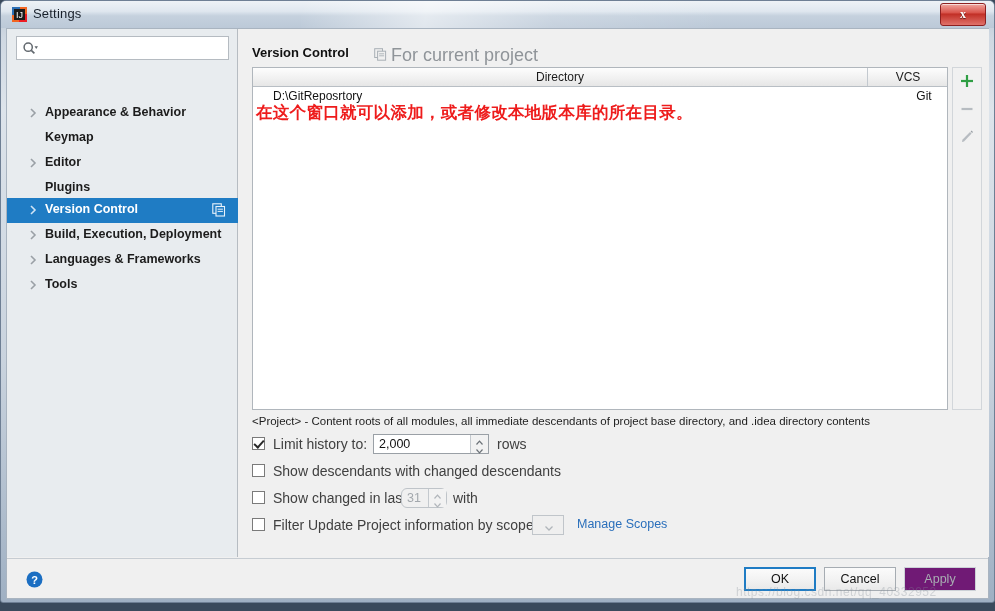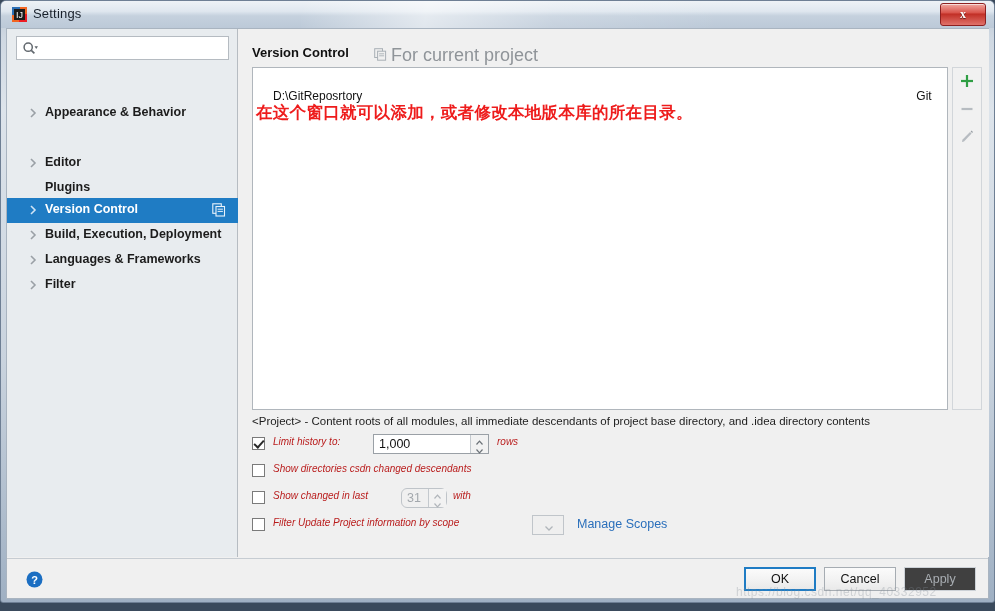--- a/index.html
+++ b/index.html
@@ -174,21 +174,21 @@
   .cbx{
     position:absolute;left:0;top:3px;width:13px;height:13px;
     background:#fff;border:1px solid #7a7a7a;box-sizing:border-box;
     cursor:pointer;
   }
   .cbx.checked:after{
     content:"";position:absolute;left:3px;top:0px;width:4px;height:8px;
     border:solid #2a2a2a;border-width:0 2px 2px 0;transform:rotate(42deg);
   }
   .opt-label{
-    position:absolute;top:2px;font-size:10px;color:#b91c1c;white-space:nowrap;font-style:italic;
+    position:absolute;top:2px;font-size:14px;color:#404040;white-space:nowrap;
   }
   .spin{
     position:absolute;top:0px;height:20px;
     background:#fff;border:1px solid #9aa0a6;box-sizing:border-box;
   }
   .spin.disabled{background:#f0f0f0;border-color:#bfc4c9;}
   .spin .val{
     position:absolute;left:5px;top:2px;font-size:12.5px;color:#111;
   }
   .spin.disabled .val{color:#a3a8ad;}
@@ -224,21 +224,21 @@
     position:absolute;top:8px;height:24px;
     display:flex;align-items:center;justify-content:center;
     background:linear-gradient(180deg,#fbfbfb 0%,#f2f2f2 55%,#e9e9e9 100%);
     border:1px solid #a6acb2;box-sizing:border-box;
     font-size:12.5px;color:#111;cursor:pointer;
   }
   .dbtn.default{
     border:2px solid #1f7cc4;
   }
   .dbtn.disabled{
-    color:#a8adb2;background:#404040;border-color:#ccd1d6;cursor:default;
+    color:#a8adb2;background:#701a75;border-color:#ccd1d6;cursor:default;
   }
   #watermark{
     position:absolute;left:736px;top:585px;width:290px;height:20px;
     font-size:12px;color:rgba(130,140,150,.30);
     font-family:"Liberation Sans",sans-serif;
     letter-spacing:.5px;white-space:nowrap;
     pointer-events:none;
   }
 </style>
 </head>
@@ -280,20 +280,23 @@
 
       <div class="tree-item" style="top:72px;">
         <span class="chev">
           <svg width="12" height="12" viewBox="0 0 12 12">
               <polyline points="4,2 8,6 4,10" fill="none" stroke="#9aa0a6" stroke-width="1.6"></polyline>
             </svg>
         </span>
         <span class="lbl">Appearance &amp; Behavior</span>
       </div>
 
+      <div class="tree-item" style="top:97px;">
+        <span class="lbl">Keymap</span>
+      </div>
 
       <div class="tree-item" style="top:122px;">
         <span class="chev">
           <svg width="12" height="12" viewBox="0 0 12 12">
               <polyline points="4,2 8,6 4,10" fill="none" stroke="#9aa0a6" stroke-width="1.6"></polyline>
             </svg>
         </span>
         <span class="lbl">Editor</span>
       </div>
 
@@ -335,37 +338,41 @@
         </span>
         <span class="lbl">Languages &amp; Frameworks</span>
       </div>
 
       <div class="tree-item" style="top:244px;">
         <span class="chev">
           <svg width="12" height="12" viewBox="0 0 12 12">
               <polyline points="4,2 8,6 4,10" fill="none" stroke="#9aa0a6" stroke-width="1.6"></polyline>
             </svg>
         </span>
-        <span class="lbl">Filter</span>
+        <span class="lbl">Tools</span>
       </div>
     </div>
 
     <div id="panel">
       <span id="panel-title">Version Control</span>
       <span id="scope-icon">
         <svg width="13" height="13" viewBox="0 0 13 13">
           <rect x="0.7" y="0.7" width="7.8" height="8.8" fill="none" stroke="#a9b0b6" stroke-width="1"></rect>
           <rect x="3.6" y="3.2" width="8" height="9" fill="#f0f0f0" stroke="#a9b0b6" stroke-width="1"></rect>
           <line x1="5.1" y1="5.8" x2="10.1" y2="5.8" stroke="#a9b0b6" stroke-width=".9"></line>
           <line x1="5.1" y1="7.8" x2="10.1" y2="7.8" stroke="#a9b0b6" stroke-width=".9"></line>
         </svg>
       </span>
       <span id="scope-label">For current project</span>
 
       <div id="table-area">
+        <div id="thead">
+          <div id="th-dir">Directory</div>
+          <div id="th-vcs">VCS</div>
+        </div>
         <div id="row0">
           <span class="dir">D:\GitReposrtory</span>
           <span class="vcs">Git</span>
         </div>
         <div id="red-note">在这个窗口就可以添加，或者修改本地版本库的所在目录。</div>
       </div>
 
       <div id="tbar">
         <div class="tbtn" style="top:0px;">
           <span>
@@ -391,40 +398,40 @@
           </span>
         </div>
       </div>
 
       <div id="hint">&lt;Project&gt; - Content roots of all modules, all immediate descendants of project base directory, and .idea directory contents</div>
 
       <div class="opt-row" style="top:405px;width:520px;">
         <span class="cbx checked"></span>
         <span class="opt-label" style="left:21px;">Limit history to:</span>
         <div class="spin" style="left:121px;width:116px;">
-          <span class="val">1,000</span>
+          <span class="val">2,000</span>
           <span class="arrows">
             <span class="up">
               <svg width="9" height="8" viewBox="0 0 9 8">
                   <polyline points="1.5,5.5 4.5,2.2 7.5,5.5" fill="none" stroke="#6b7177" stroke-width="1.2"></polyline>
                 </svg>
             </span>
             <span class="dn">
               <svg width="9" height="8" viewBox="0 0 9 8">
                   <polyline points="1.5,2.5 4.5,5.8 7.5,2.5" fill="none" stroke="#6b7177" stroke-width="1.2"></polyline>
                 </svg>
             </span>
           </span>
         </div>
         <span class="opt-label" style="left:245px;">rows</span>
       </div>
 
       <div class="opt-row" style="top:432px;width:520px;">
         <span class="cbx"></span>
-        <span class="opt-label" style="left:21px;">Show directories csdn changed descendants</span>
+        <span class="opt-label" style="left:21px;">Show descendants with changed descendants</span>
       </div>
 
       <div class="opt-row" style="top:459px;width:520px;">
         <span class="cbx"></span>
         <span class="opt-label" style="left:21px;">Show changed in last</span>
         <div class="spin disabled" style="left:149px;width:46px;border-radius:6px;">
           <span class="val">31</span>
           <span class="arrows">
             <span class="up">
               <svg width="9" height="8" viewBox="0 0 9 8">

